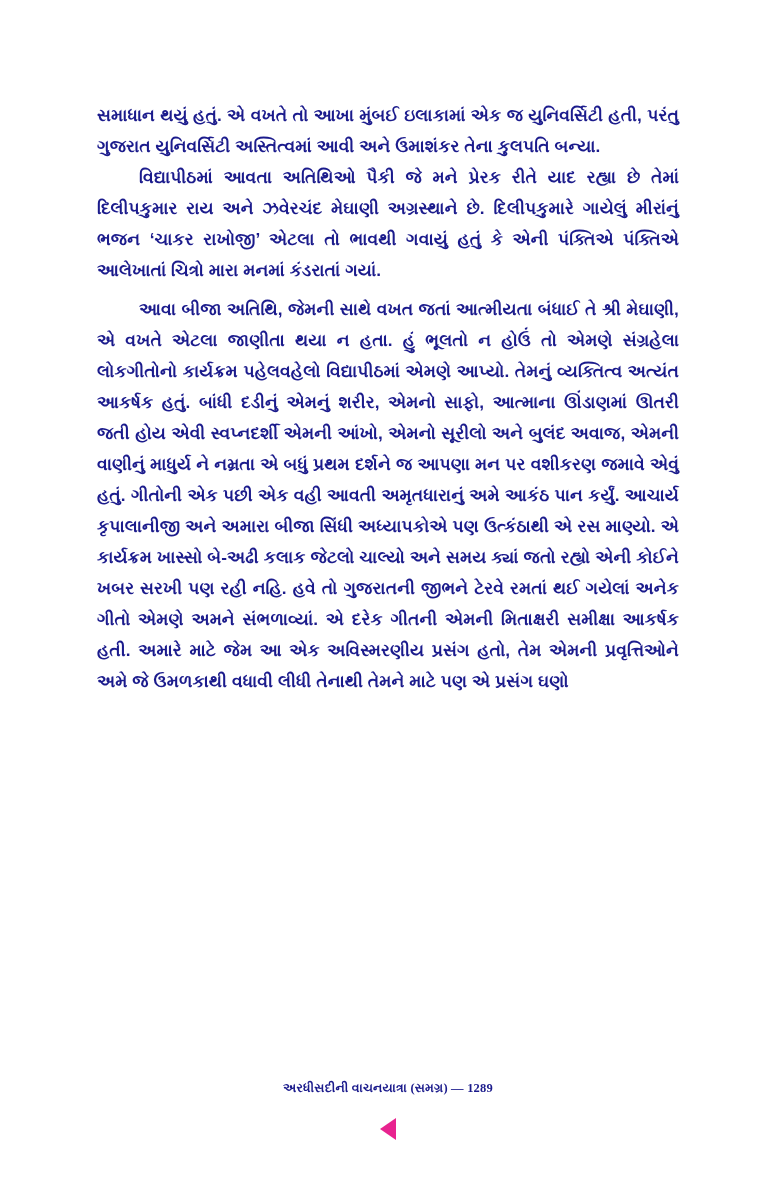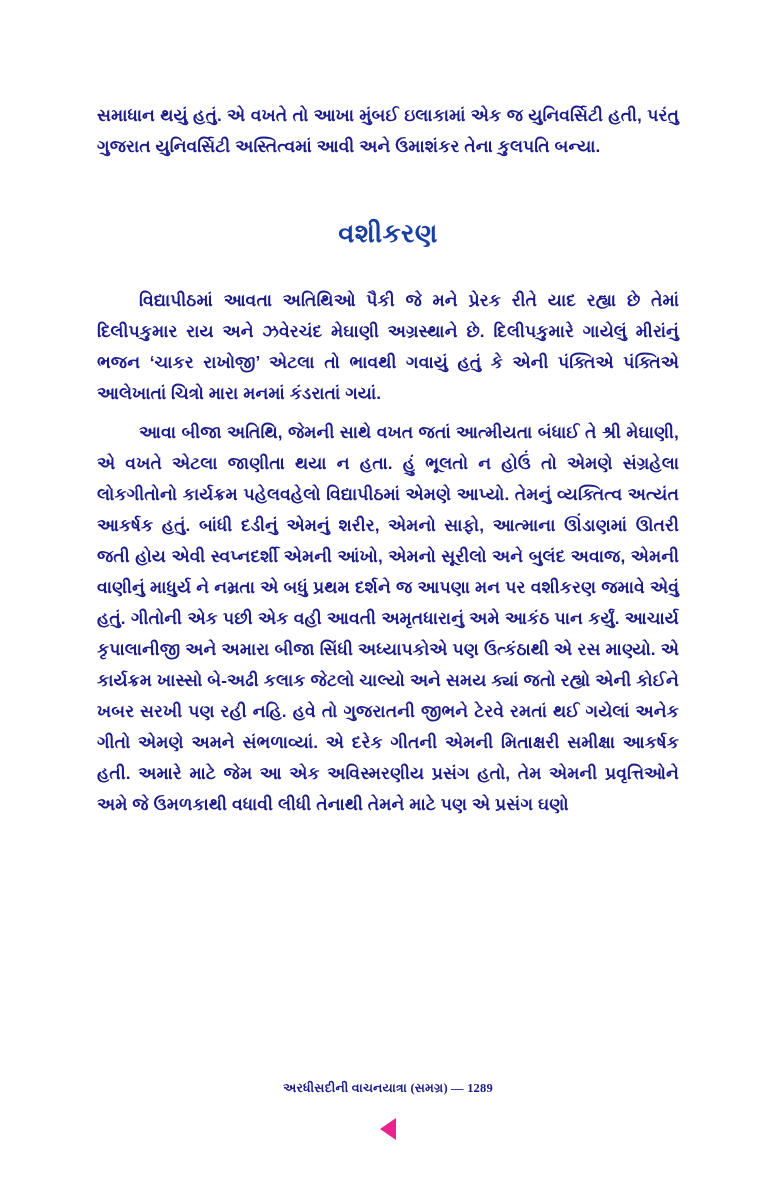--- a/index.html
+++ b/index.html
@@ -93,23 +93,20 @@
 </style>
 </head>
 <body>
 
 <div class="page">
 
   <div class="content">
 
     <p class="body-text first-block">સમાધાન થયું હતું. એ વખતે તો આખા મુંબઈ ઇલાકામાં એક જ યુનિવર્સિટી હતી, પરંતુ ગુજરાત યુનિવર્સિટી અસ્તિત્વમાં આવી અને ઉમાશંકર તેના કુલપતિ બન્યા.</p>
 
-    <div class="title-block">
-      <h2 class="section-title">વશીકરણ</h2>
-    </div>
 
     <p class="body-text indent">વિદ્યાપીઠમાં આવતા અતિથિઓ પૈકી જે મને પ્રેરક રીતે યાદ રહ્યા છે તેમાં દિલીપકુમાર રાય અને ઝવેરચંદ મેઘાણી અગ્રસ્થાને છે. દિલીપકુમારે ગાયેલું મીરાંનું ભજન ‘ચાકર રાખોજી’ એટલા તો ભાવથી ગવાયું હતું કે એની પંક્તિએ પંક્તિએ આલેખાતાં ચિત્રો મારા મનમાં કંડરાતાં ગયાં.</p>
 
     <div class="para-gap"></div>
 
     <p class="body-text indent">આવા બીજા અતિથિ, જેમની સાથે વખત જતાં આત્મીયતા બંધાઈ તે શ્રી મેઘાણી, એ વખતે એટલા જાણીતા થયા ન હતા. હું ભૂલતો ન હોઉં તો એમણે સંગ્રહેલા લોકગીતોનો કાર્યક્રમ પહેલવહેલો વિદ્યાપીઠમાં એમણે આપ્યો. તેમનું વ્યક્તિત્વ અત્યંત આકર્ષક હતું. બાંધી દડીનું એમનું શરીર, એમનો સાફો, આત્માના ઊંડાણમાં ઊતરી જતી હોય એવી સ્વપ્નદર્શી એમની આંખો, એમનો સૂરીલો અને બુલંદ અવાજ, એમની વાણીનું માધુર્ય ને નમ્રતા એ બધું પ્રથમ દર્શને જ આપણા મન પર વશીકરણ જમાવે એવું હતું. ગીતોની એક પછી એક વહી આવતી અમૃતધારાનું અમે આકંઠ પાન કર્યું. આચાર્ય કૃપાલાનીજી અને અમારા બીજા સિંધી અધ્યાપકોએ પણ ઉત્કંઠાથી એ રસ માણ્યો. એ કાર્યક્રમ ખાસ્સો બે-અઢી કલાક જેટલો ચાલ્યો અને સમય ક્યાં જતો રહ્યો એની કોઈને ખબર સરખી પણ રહી નહિ. હવે તો ગુજરાતની જીભને ટેરવે રમતાં થઈ ગયેલાં અનેક ગીતો એમણે અમને સંભળાવ્યાં. એ દરેક ગીતની એમની મિતાક્ષરી સમીક્ષા આકર્ષક હતી. અમારે માટે જેમ આ એક અવિસ્મરણીય પ્રસંગ હતો, તેમ એમની પ્રવૃત્તિઓને અમે જે ઉમળકાથી વધાવી લીધી તેનાથી તેમને માટે પણ એ પ્રસંગ ઘણો</p>
 
   </div>
 
   <div class="footer">

